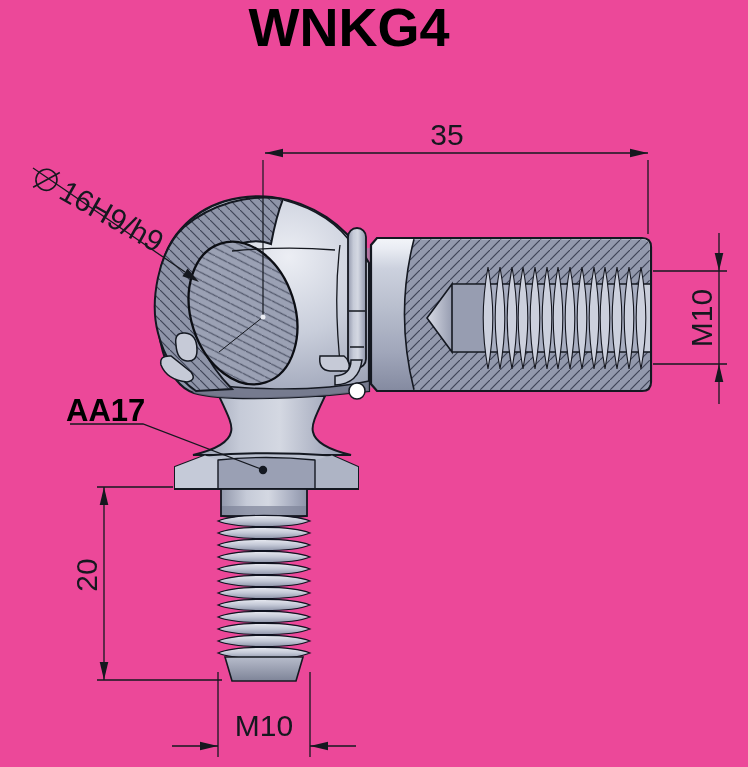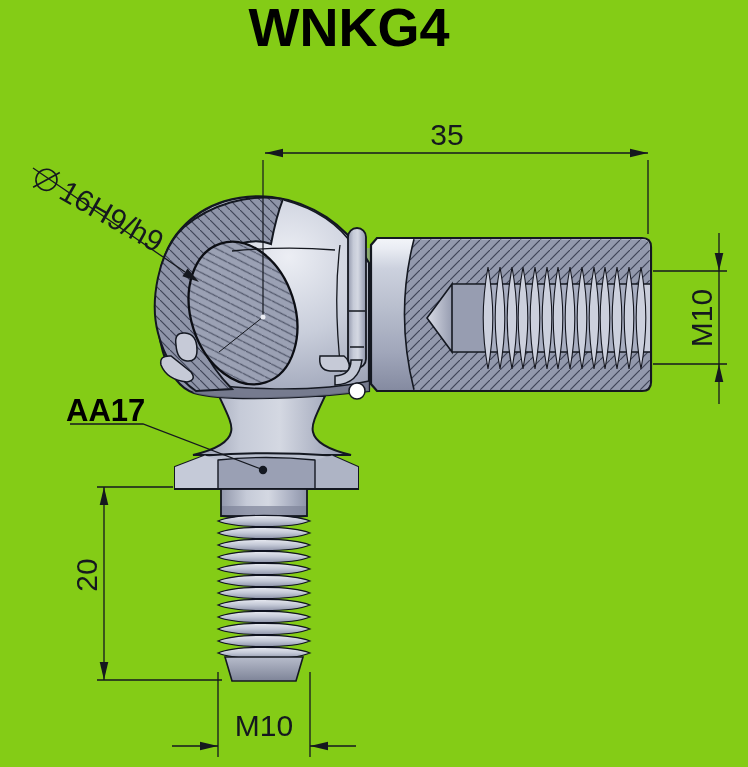--- a/index.html
+++ b/index.html
@@ -1,16 +1,16 @@
 <!DOCTYPE html>
 <html><head>
 <meta charset="utf-8">
 <style>
   html,body{margin:0;padding:0;background:#ffffff;}
-  .page{width:748px;height:767px;position:relative;background:#84cc16;overflow:hidden;}
+  .page{width:748px;height:767px;position:relative;background:#ec4899;overflow:hidden;}
   svg{display:block;}
   .title-text{font-family:"Liberation Sans","DejaVu Sans",sans-serif;font-weight:700;font-size:54px;fill:#000;letter-spacing:0px;}
   .dim-text{font-family:"Liberation Sans","DejaVu Sans",sans-serif;font-size:30px;fill:#15181f;font-weight:400;}
   .dim-bold{font-family:"Liberation Sans","DejaVu Sans",sans-serif;font-size:31px;fill:#000;font-weight:700;}
   .thin{stroke:#15181f;stroke-width:1.3;fill:none;}
   .edge{stroke:#141821;fill:none;}
 </style>
 </head>
 <body>
 

